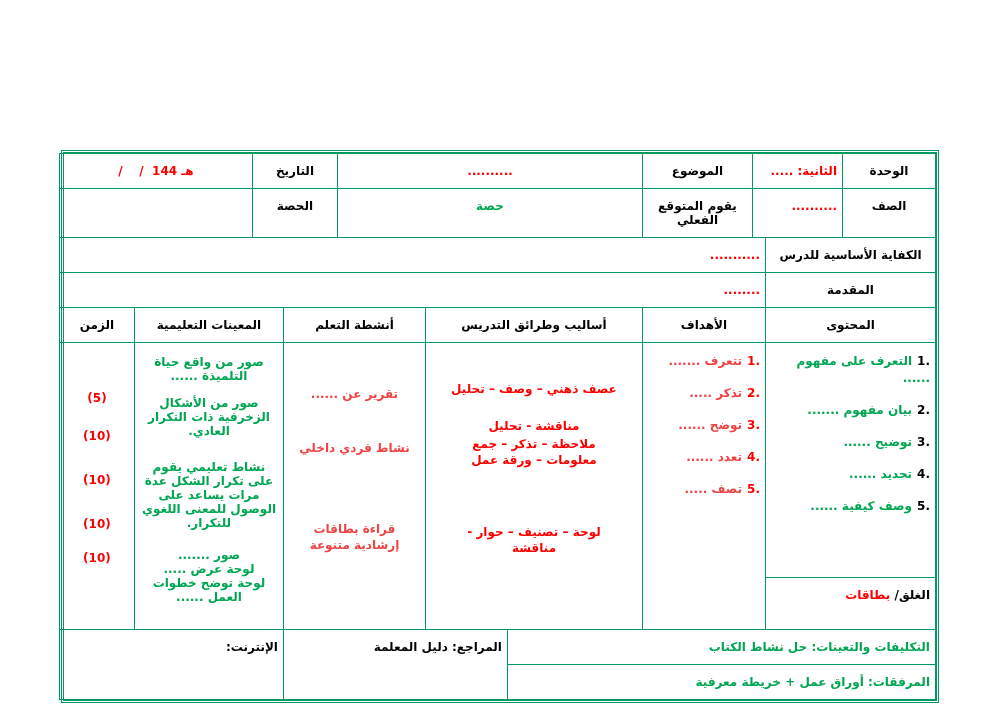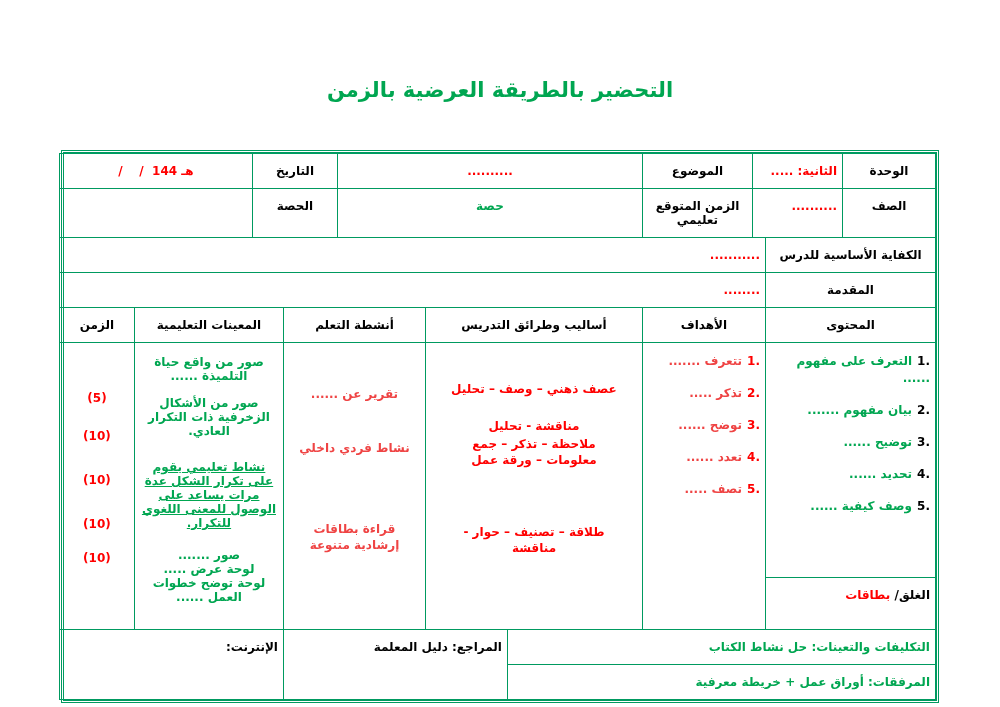--- a/index.html
+++ b/index.html
@@ -59,41 +59,40 @@
   .activities-cell { text-align:center; }
   .activities-cell p { margin:0 auto; max-width:122px; line-height:16px; }
   .a1 { margin-top:33px !important; }
   .a2 { margin-top:38px !important; }
   .a3 { margin-top:65px !important; }
 
   .aids-cell { text-align:center; font-size:11px; }
   .aids-cell p { margin:0 auto; max-width:138px; line-height:14px; }
   .g1 { margin-top:2px  !important; }
   .g2 { margin-top:13px !important; }
-  .g3 { margin-top:22px !important;text-decoration:underline; }
+  .g3 { margin-top:22px !important; }
   .g4 { margin-top:18px !important; }
 
   .time-cell { text-align:center; font-size:13px; }
   .time-cell div { line-height:18px; }
   .t1 { margin-top:36px; }
   .t2 { margin-top:20px; }
   .t3 { margin-top:26px; }
   .t4 { margin-top:26px; }
   .t5 { margin-top:16px; }
 
   .closure-cell { text-align:right; padding-top:5px; }
 
   .footer-cell { text-align:right; }
 </style>
 </head>
 <body>
 
 <div class="page">
 
-  <h1 class="title">التحضير بالطريقة العرضية بالزمن</h1>
 
   <div class="plan-wrap">
     <table class="plan">
       <colgroup>
         <col style="width:93px">
           <col style="width:77px">
           <col style="width:13px">
         <col style="width:100px">
           <col style="width:10px">
           <col style="width:135px">
@@ -111,21 +110,21 @@
         <td class="val-r" colspan="2"><span class="red">الثانية: .....</span></td>
         <td class="lbl" colspan="2"><span>الموضوع</span></td>
         <td class="val-c" colspan="3"><span class="red">..........</span></td>
         <td class="lbl" colspan="2"><span>التاريخ</span></td>
         <td class="val-c" colspan="2"><span class="red ltr">/    /  144 هـ</span></td>
       </tr>
 
       <tr style="height:36px">
         <td class="lbl"><span>الصف</span></td>
         <td class="val-r" colspan="2"><span class="red">..........</span></td>
-        <td class="lbl" colspan="2"><span>الزمن المتوقع تعليمي</span></td>
+        <td class="lbl" colspan="2"><span>يقوم المتوقع الفعلي</span></td>
         <td class="val-c" colspan="3"><span class="green">حصة</span></td>
         <td class="lbl" colspan="2"><span>الحصة</span></td>
         <td class="val-c" colspan="2"></td>
       </tr>
 
       <tr style="height:20px">
         <td class="lbl" colspan="2"><span>الكفاية الأساسية للدرس</span></td>
         <td class="val-r" colspan="10"><span class="red">...........</span></td>
       </tr>
 
@@ -155,21 +154,21 @@
           <div class="nitem"><span class="num red">1.</span><span class="blue">تتعرف .......</span></div>
           <div class="nitem"><span class="num red">2.</span><span class="blue">تذكر .....</span></div>
           <div class="nitem"><span class="num red">3.</span><span class="blue">توضح ......</span></div>
           <div class="nitem"><span class="num red">4.</span><span class="blue">تعدد ......</span></div>
           <div class="nitem"><span class="num red">5.</span><span class="blue">تصف .....</span></div>
         </td>
         <td class="methods-cell" colspan="2" rowspan="2">
           <p class="red m1">عصف ذهني – وصف – تحليل</p>
           <p class="red m2">مناقشة - تحليل</p>
           <p class="red m3">ملاحظة – تذكر – جمع معلومات – ورقة عمل</p>
-          <p class="red m4">طلاقة – تصنيف – حوار - مناقشة</p>
+          <p class="red m4">لوحة – تصنيف – حوار - مناقشة</p>
         </td>
         <td class="activities-cell" colspan="2" rowspan="2">
           <p class="blue a1">تقرير عن ......</p>
           <p class="blue a2">نشاط فردي داخلي</p>
           <p class="blue a3">قراءة بطاقات إرشادية متنوعة</p>
         </td>
         <td class="aids-cell" colspan="2" rowspan="2">
           <p class="green g1">صور من واقع حياة التلميذة ......</p>
           <p class="green g2">صور من الأشكال الزخرفية ذات التكرار العادي.</p>
           <p class="green g3">نشاط تعليمي يقوم على تكرار الشكل عدة مرات يساعد على الوصول للمعنى اللغوي للتكرار.</p>

